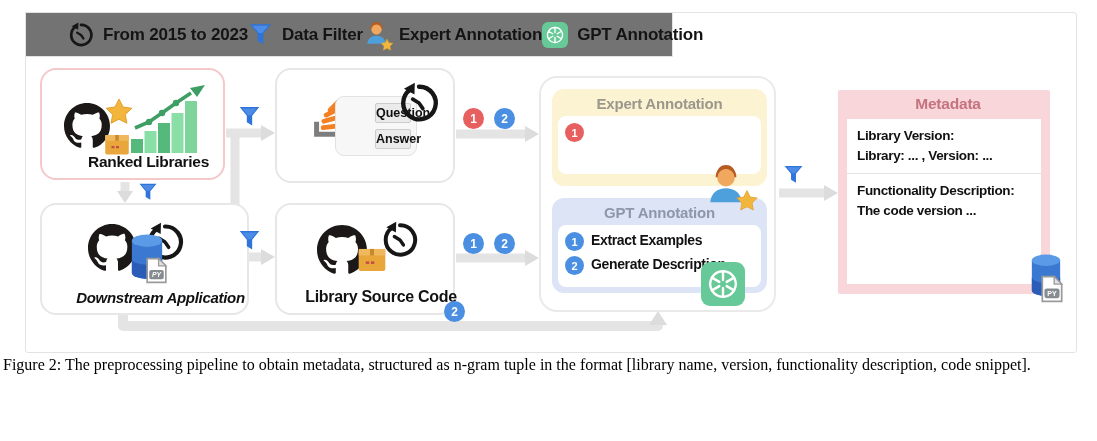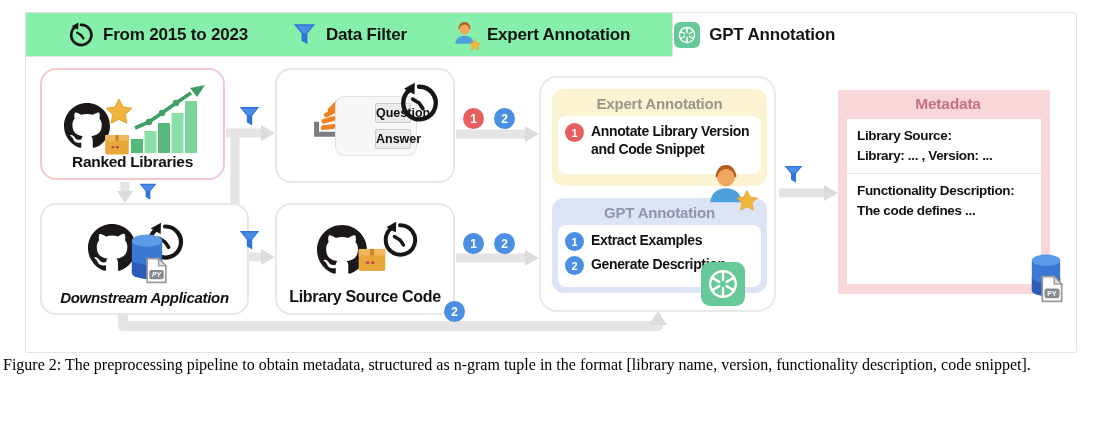--- a/index.html
+++ b/index.html
@@ -6,28 +6,28 @@
   body { background:#fff; font-family:"Liberation Sans", sans-serif; }
   .page { position:relative; width:1097px; height:441px; background:#fff; overflow:hidden; }
 
   .outer { position:absolute; left:25px; top:12px; width:1052px; height:341px;
            border:1.5px solid #e3e3e3; border-radius:3px; background:#fff; z-index:0; }
 
   .overlay { position:absolute; left:0; top:0; z-index:1; }
 
   
   .legend { position:absolute; left:25px; top:12px; width:648px; height:45px;
-            border:1.5px solid #e3e3e3; background:#86efac; z-index:2;
-            display:flex; align-items:center; padding-left:42px; gap:44px; }
+            border:1.5px solid #e3e3e3; background:#737373; z-index:2;
+            display:flex; align-items:center; padding-left:42px; }
   .litem { display:flex; align-items:center; gap:9px; font-size:17px; font-weight:600;
            color:#141414; letter-spacing:-0.2px; white-space:nowrap; }
 
   
   .node { position:absolute; background:#fff; border:2px solid #e7e7e7; border-radius:16px; z-index:2; }
-  .nlabel { position:absolute; bottom:7px; left:0; width:100%; text-align:center;
+  .nlabel { position:absolute; bottom:7px; left:16px; width:100%; text-align:center;
             font-size:15.5px; font-weight:600; color:#111; letter-spacing:-0.3px; }
   .abs { position:absolute; }
 
   .node-ranked   { left:40px;  top:68px;  width:185px; height:112px; border-color:#f5c9c9; }
   .node-so       { left:275px; top:68px;  width:180px; height:115px; }
   .node-down     { left:40px;  top:203px; width:209px; height:112px;font-style:italic; }
   .node-lib      { left:275px; top:203px; width:180px; height:112px; }
 
   .qa-panel { position:absolute; left:58px; top:26px; width:82px; background:#f7f7f7;
               border:1.5px solid #e2e2e2; border-radius:9px; padding:6px 5px;
@@ -278,21 +278,20 @@
       </svg>
     <div class="nlabel" style="font-size:16px">Library Source Code</div>
   </div>
 
   <div class="anno">
     <div class="panel panel-expert">
       <div class="ptitle">Expert Annotation</div>
       <div class="pbody">
         <div class="step">
           <span class="nbadge nb-red">1</span>
-          <span class="step-text">Annotate Library Version and Code Snippet</span>
         </div>
       </div>
       <span class="person-wrap anno-person">
         <svg width="46" height="46">
             <use href="#person"></use>
           </svg>
         <svg class="pstar" width="24" height="24" style="right:-10px; bottom:-3px">
             <use href="#star"></use>
           </svg>
       </span>
@@ -314,26 +313,26 @@
             <use href="#gptknot"></use>
           </svg>
       </span>
     </div>
   </div>
 
   <div class="meta">
     <div class="mtitle">Metadata</div>
     <div class="mbody">
       <div class="msec">
-        <div class="mline mhead">Library Source:</div>
+        <div class="mline mhead">Library Version:</div>
         <div class="mline mbody2">Library: ... , Version: ...</div>
       </div>
       <div class="msec">
         <div class="mline mhead">Functionality Description:</div>
-        <div class="mline mbody2">The code defines ...</div>
+        <div class="mline mbody2">The code version ...</div>
       </div>
     </div>
     <span class="meta-db">
       <svg width="32" height="43">
           <use href="#db"></use>
         </svg>
       <svg class="pyb" width="24" height="28">
           <use href="#pyfile"></use>
         </svg>
     </span>

